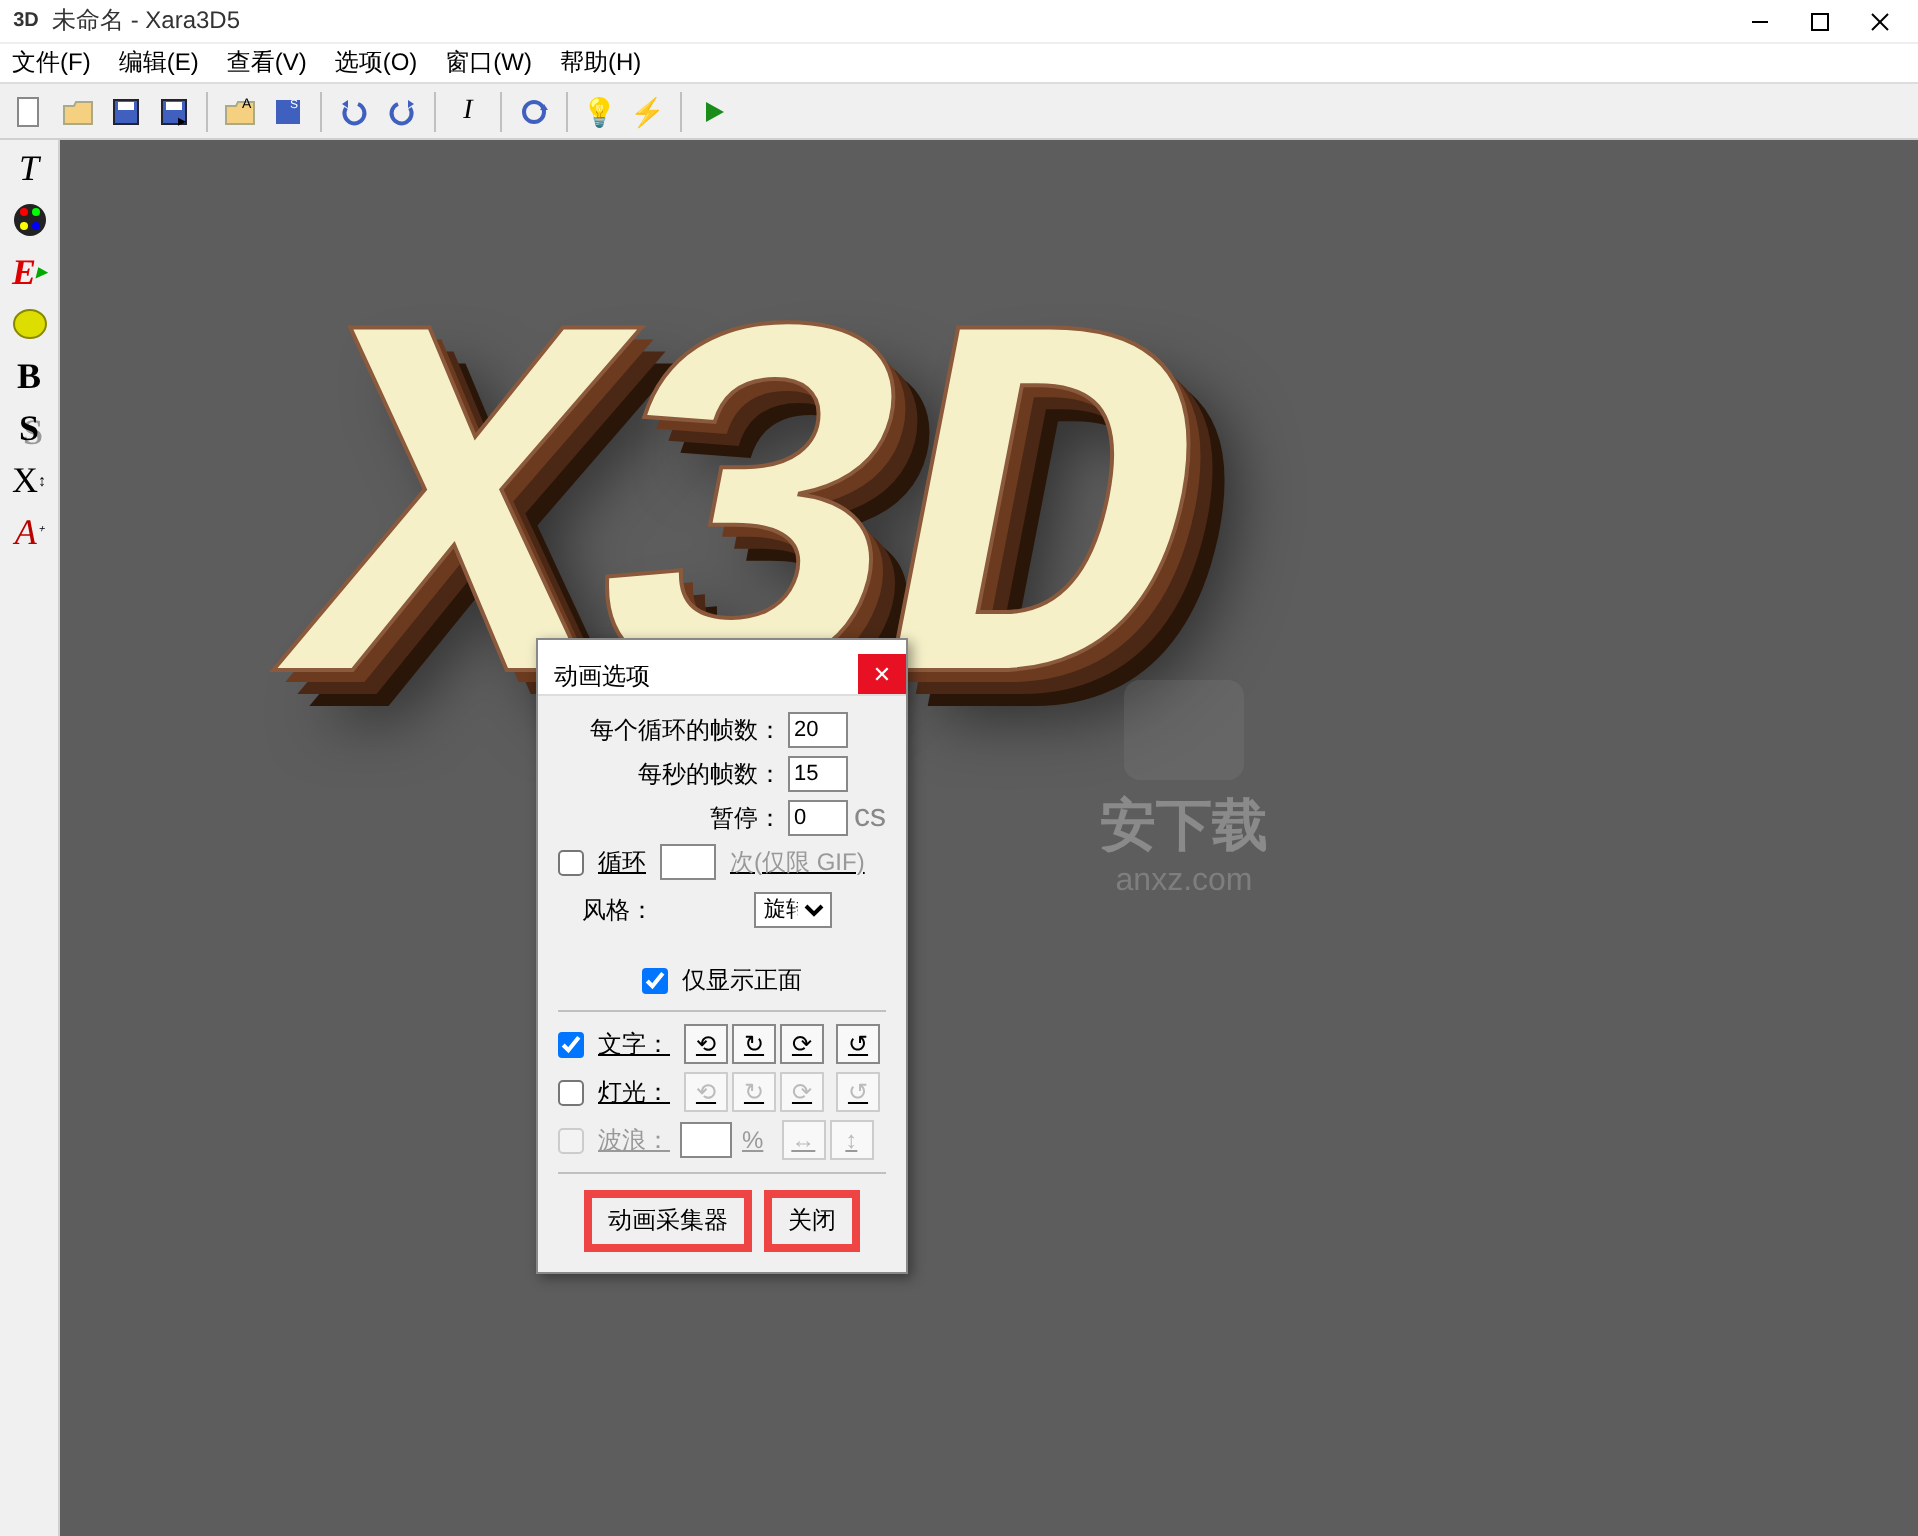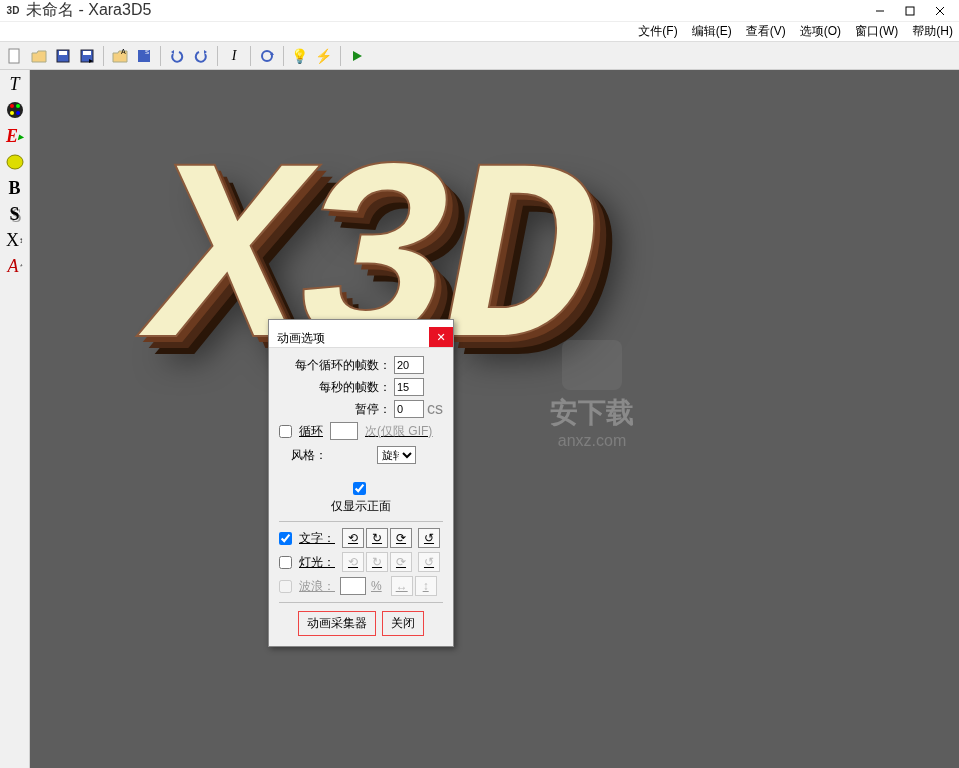--- a/index.html
+++ b/index.html
@@ -1,25 +1,25 @@
 <!DOCTYPE html>
 <html><head>
 <meta charset="utf-8">
 <style>
 * { box-sizing: border-box; margin: 0; padding: 0; }
 body { font-family: "Microsoft YaHei", "SimSun", sans-serif; font-size: 12px; background: #fff; width: 959px; height: 768px; overflow: hidden; position: relative; }
 
 .titlebar { height: 22px; display: flex; align-items: center; padding: 0 4px; background: #fff; border-bottom: 1px solid #eee; }
 .titlebar-icon { width: 18px; height: 18px; margin-right: 4px; display:flex; align-items:center; justify-content:center; font-weight:bold; font-size:10px; color:#333;}
-.titlebar-text { font-size: 16px; color: #333; }
+.titlebar-text { font-size: 12px; color: #333; }
 .titlebar-controls { margin-left:auto; display:flex; gap:0; }
 .tbtn { width:30px; height:20px; display:flex;align-items:center;justify-content:center; font-size:12px; color:#333;}
 .tbtn svg { width:10px; height:10px; }
 
-.menubar { height: 20px; display:flex; align-items:center; padding: 0 6px; gap: 14px; font-size:12px; color:#000; border-bottom:1px solid #ddd;justify-content:flex-end;}
+.menubar { height: 20px; display:flex; align-items:center; padding: 0 6px; gap: 14px; font-size:12px; color:#000; border-bottom:1px solid #ddd;}
 .menubar span { cursor: default; }
 
 .toolbar { height: 28px; background: #f0f0f0; border-bottom:1px solid #d0d0d0; display:flex; align-items:center; padding: 0 4px; gap:2px;}
 .tb-ico { width:22px; height:22px; display:flex; align-items:center; justify-content:center; border:1px solid transparent; font-size:14px;}
 .tb-sep { width:1px; height:20px; background:#c0c0c0; margin:0 3px;}
 
 .workarea { position:absolute; left:0; top:70px; right:0; bottom:0; display:flex;}
 .side-toolbar { width:30px; background:#f0f0f0; border-right:1px solid #d0d0d0; display:flex; flex-direction:column; align-items:center; padding-top:2px; gap:2px;}
 .side-toolbar .tb-ico { width:26px; height:24px; font-family: "Times New Roman", serif; font-size:18px;}
 
@@ -54,21 +54,21 @@
 .dlg-row input[type=text] { width:30px; height:18px; border:1px solid #888; font-size:11px; padding:0 2px; background:#fff;}
 .dlg-row .unit { width:16px; font-size:16px; color:#888; text-align:left;}
 .dlg-row.left { justify-content:flex-start;text-decoration:underline;}
 .chk { margin-right:4px;}
 .dlg-sep { height:1px; background:#c0c0c0; margin:6px 0;}
 .dlg-row select { width:39px; height:18px; font-size:11px; border:1px solid #888; background:#fff;margin-left:28px;}
 .btn-group { display:flex; gap:2px; margin-left:4px;}
 .icon-btn { width:22px; height:20px; border:1px solid #888; background:#f8f8f8; display:flex; align-items:center; justify-content:center; font-size:12px;}
 .icon-btn.disabled { color:#bbb; border-color:#ccc;}
 .dlg-footer { display:flex; gap:6px; justify-content:center; margin-top:8px;}
-.dlg-btn { padding:3px 8px; border:1px solid #ef4444; background:#f0f0f0; font-size:12px;}
+.dlg-btn { padding:3px 8px; border:4px solid #ef4444; background:#f0f0f0; font-size:12px;}
 input[disabled] { background:#f0f0f0; color:#999;}
 </style>
 </head>
 <body>
 
 <div class="titlebar">
   <div class="titlebar-icon">
       <span>3D</span>
     </div>
   <div class="titlebar-text">未命名 - Xara3D5</div>
@@ -227,21 +227,21 @@
         <div class="dlg-row left">
           <input type="checkbox" class="chk" style="">
           <label>循环</label>
           <input type="text" disabled="" style="width: 28px; margin: 0px 4px;">
           <label style="color:#999;">次(仅限 GIF)</label>
         </div>
         <div class="dlg-row" style="justify-content:flex-start;margin-top:6px;">
           <label style="margin-left:12px;margin-right:19px;">风格：</label>
           <select><option>旋转 1</option></select>
         </div>
-        <div class="dlg-row" style="justify-content:center;margin-top:18px;flex-direction:column;">
+        <div class="dlg-row" style="justify-content:center;margin-top:18px;">
           <input type="checkbox" class="chk" checked="" style="">
           <label>仅显示正面</label>
         </div>
         <div class="dlg-sep"></div>
         <div class="dlg-row left">
           <input type="checkbox" class="chk" checked="" style="">
           <label>文字：</label>
           <div class="btn-group">
             <div class="icon-btn">⟲</div>
             <div class="icon-btn">↻</div>

